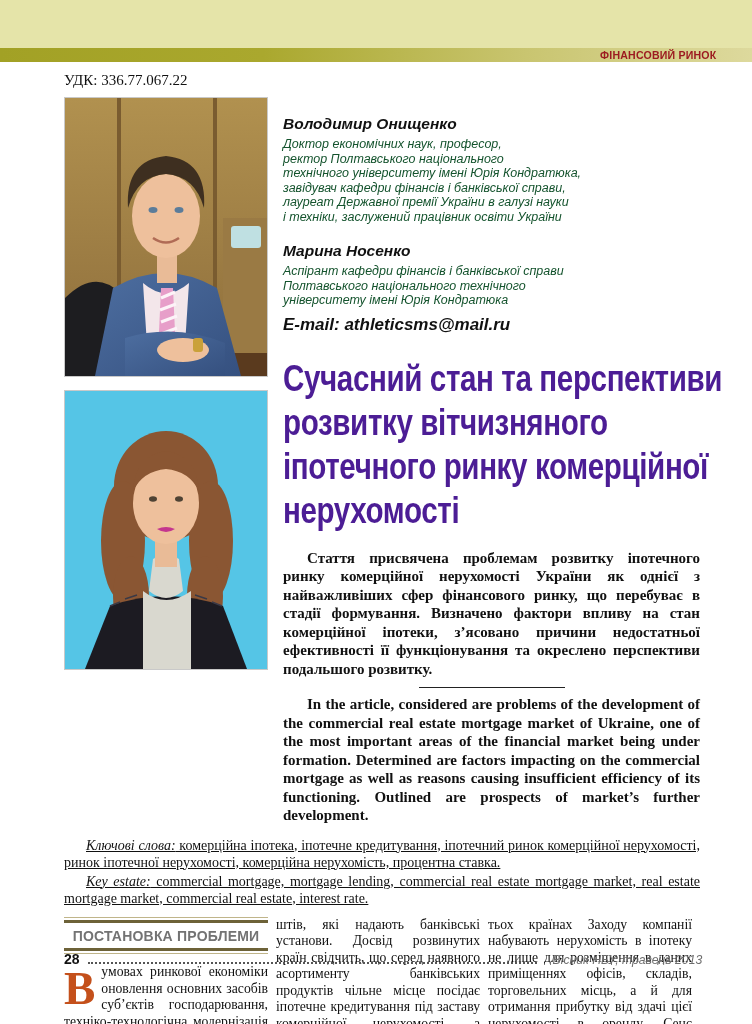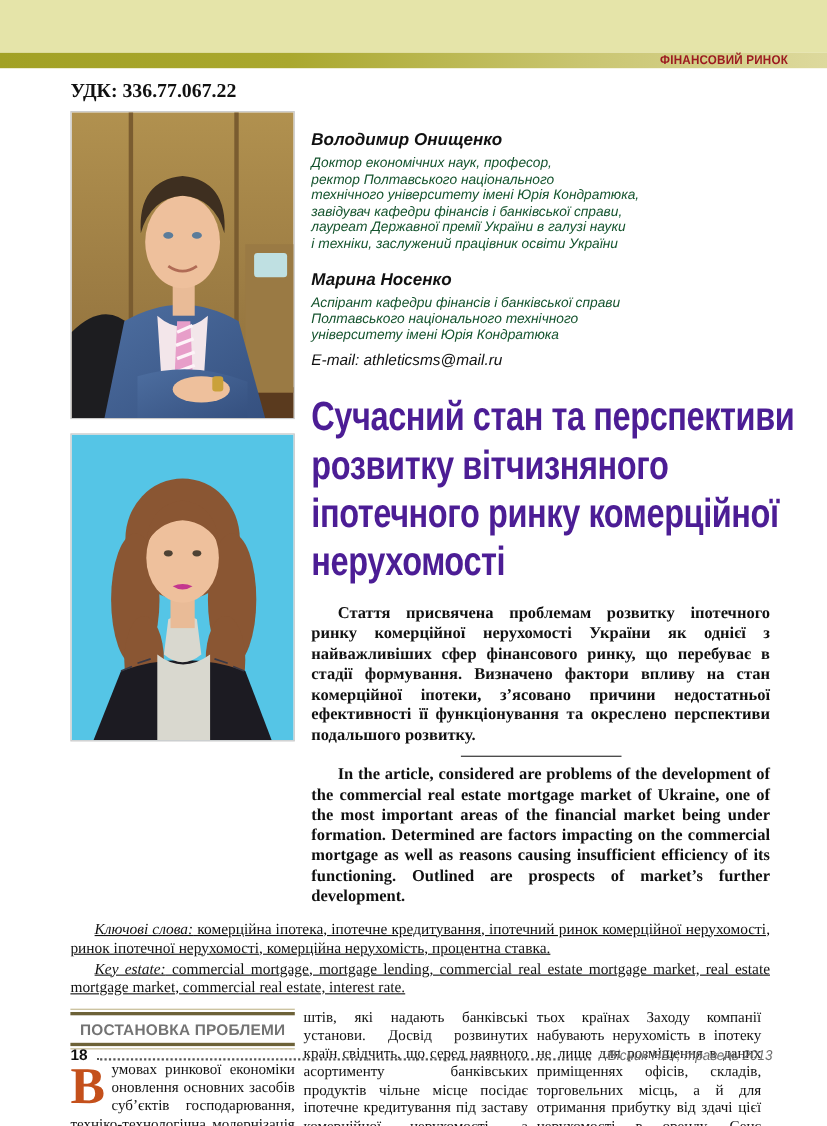--- a/index.html
+++ b/index.html
@@ -22,21 +22,21 @@
     padding-right: 36px;
   }
   .band-olive .cat {
     font-family: "Liberation Sans", sans-serif;
     font-weight: bold; font-size: 11.5px; letter-spacing: 0.2px;
     color: #9c1b20; transform: scaleX(0.92); transform-origin: right center;
     white-space: nowrap;
   }
   
   .content { padding: 8px 52px 0 64px; }
-  .udk { font-size: 18px; margin: 2px 0 8px 0; font-weight: bold; }
+  .udk { font-size: 15px; margin: 2px 0 8px 0; }
   .main-row { display: flex; gap: 15px; }
   .photos-col { width: 204px; flex: 0 0 204px; }
   .photo-frame {
     width: 204px; height: 280px; border: 1px solid #c9c9c9;
     background: #eee; overflow: hidden;
   }
   .photo-frame + .photo-frame { margin-top: 13px; }
   .right-col { width: 417px; flex: 1 1 auto; }
   
   .section-label {
@@ -44,21 +44,21 @@
     font-family: "Liberation Sans", sans-serif;
     font-size: 21px; font-weight: 400; color: #222;
     letter-spacing: 0.5px;
   }
   .section-label .word { border-bottom: 1.5px solid #555; padding-bottom: 1px; }
   .section-label .slash { font-style: italic; margin-left: 1px; }
   
   .author-block { margin-top: 18px; font-family: "Liberation Sans", sans-serif; }
   .author-name { font-weight: bold; font-style: italic; font-size: 15.5px; margin-bottom: 4px; }
   .author-bio { font-style: italic; font-size: 12.5px; line-height: 14.5px; white-space: pre-line; color: #14532d; }
-  .author-email { font-style: italic; font-size: 14px; margin-top: 7px; }
+  .author-email { font-style: italic; font-size: 17px; margin-top: 7px; font-weight: bold; }
   
   .article-title { margin-top: 22px; color: #4c1d95; }
   .article-title .tline {
     font-family: "Liberation Sans", sans-serif;
     font-weight: bold; font-size: 37px; line-height: 44px;
     white-space: nowrap; letter-spacing: -0.5px;
     transform: scaleX(0.80); transform-origin: left center;
   }
   
   .abstract {
@@ -233,18 +233,18 @@
 
       </div>
       <div class="col">
         <p>тьох країнах Заходу компанії набувають нерухомість в іпотеку не лише для розміщення в даних приміщеннях офісів, складів, торговельних місць, а й для отримання прибутку від здачі цієї нерухомості в оренду. Сенс іпотеки полягає в тому, щоб кредитувати придбання комерційної нерухомості під її ж заставу. На відміну від житлового кредитування, комерційна іпотека має короткі терміни погашення кредиту і водночас досить високі процентні ставки.</p>
 
       </div>
     </div>
   </div>
 
   <div class="footer">
-    <span class="pnum">18</span>
+    <span class="pnum">28</span>
     <span class="leader"></span>
     <span class="journal">Вісник НБУ, травень 2013</span>
   </div>
 
 </div>
 
 </body></html>

